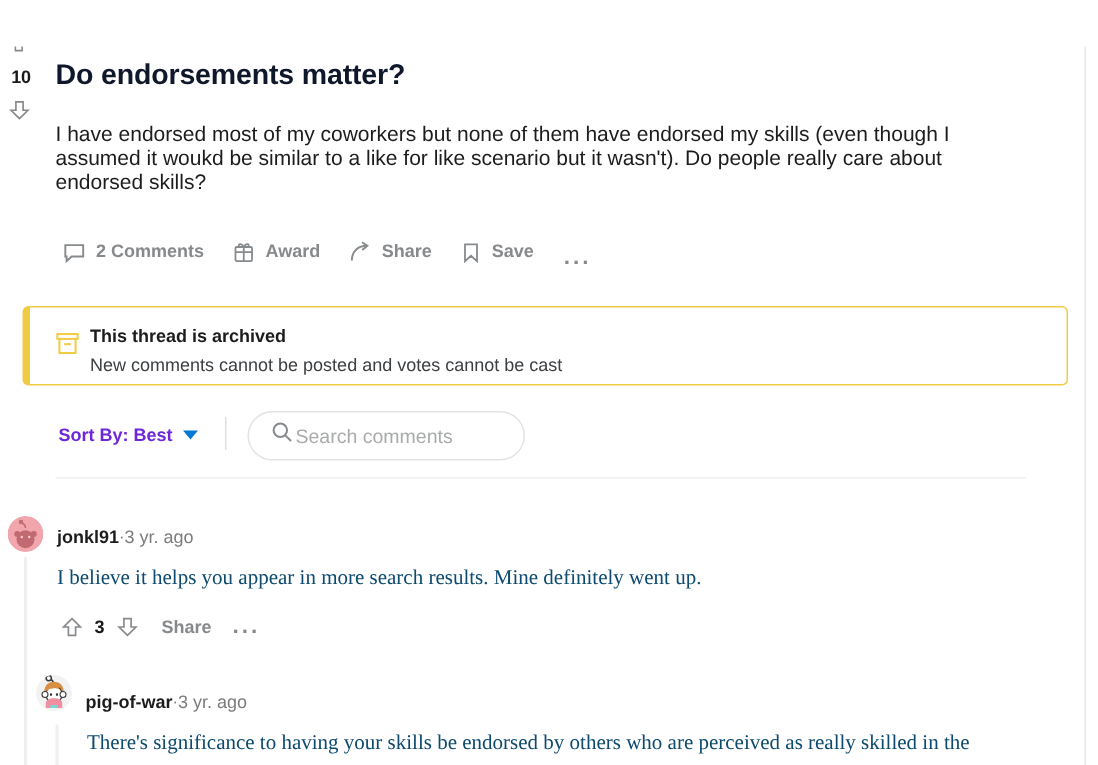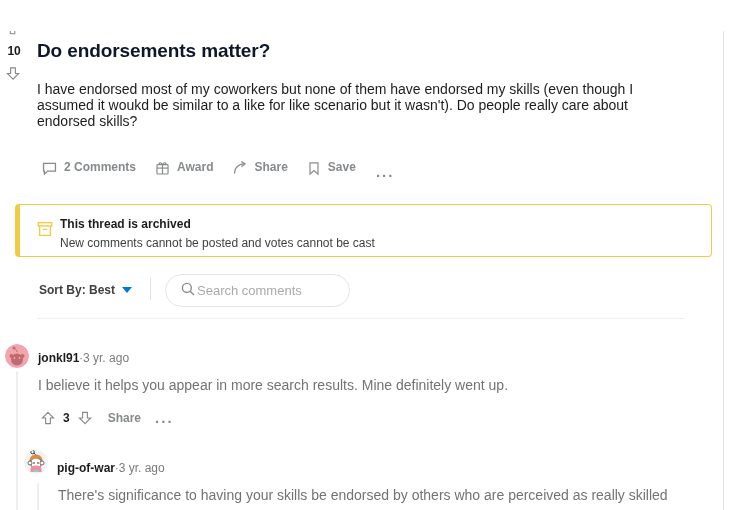--- a/index.html
+++ b/index.html
@@ -166,21 +166,21 @@
     height: 34px;
   }
   .sort-btn {
     position: absolute;
     left: 0; top: 6px;
     display: flex;
     align-items: center;
     gap: 7px;
     font-size: 12px;
     font-weight: bold;
-    color: #404040;
+    color: #6d28d9;
     cursor: pointer;
     padding: 3px 2px;
   }
   .caret {
     width: 0; height: 0;
     border-left: 5px solid transparent;
     border-right: 5px solid transparent;
     border-top: 6px solid #0079d3;
   }
   .sort-divider {
@@ -252,21 +252,22 @@
     color: #1c1c1c;
     font-weight: bold;
     cursor: pointer;
   }
   .meta-dot { color: #7c7c7c; font-size: 11px; }
   .timestamp { color: #7c7c7c; }
   .comment-body {
     position: absolute;
     font-size: 14px;
     line-height: 21px;
-    color: #737373;
+    color: #0c4a6e;
+    font-family: Liberation Serif, serif;
   }
   .comment-actions {
     position: absolute;
     display: flex;
     align-items: center;
     gap: 0;
     height: 22px;
   }
   .cvote {
     display: flex;

